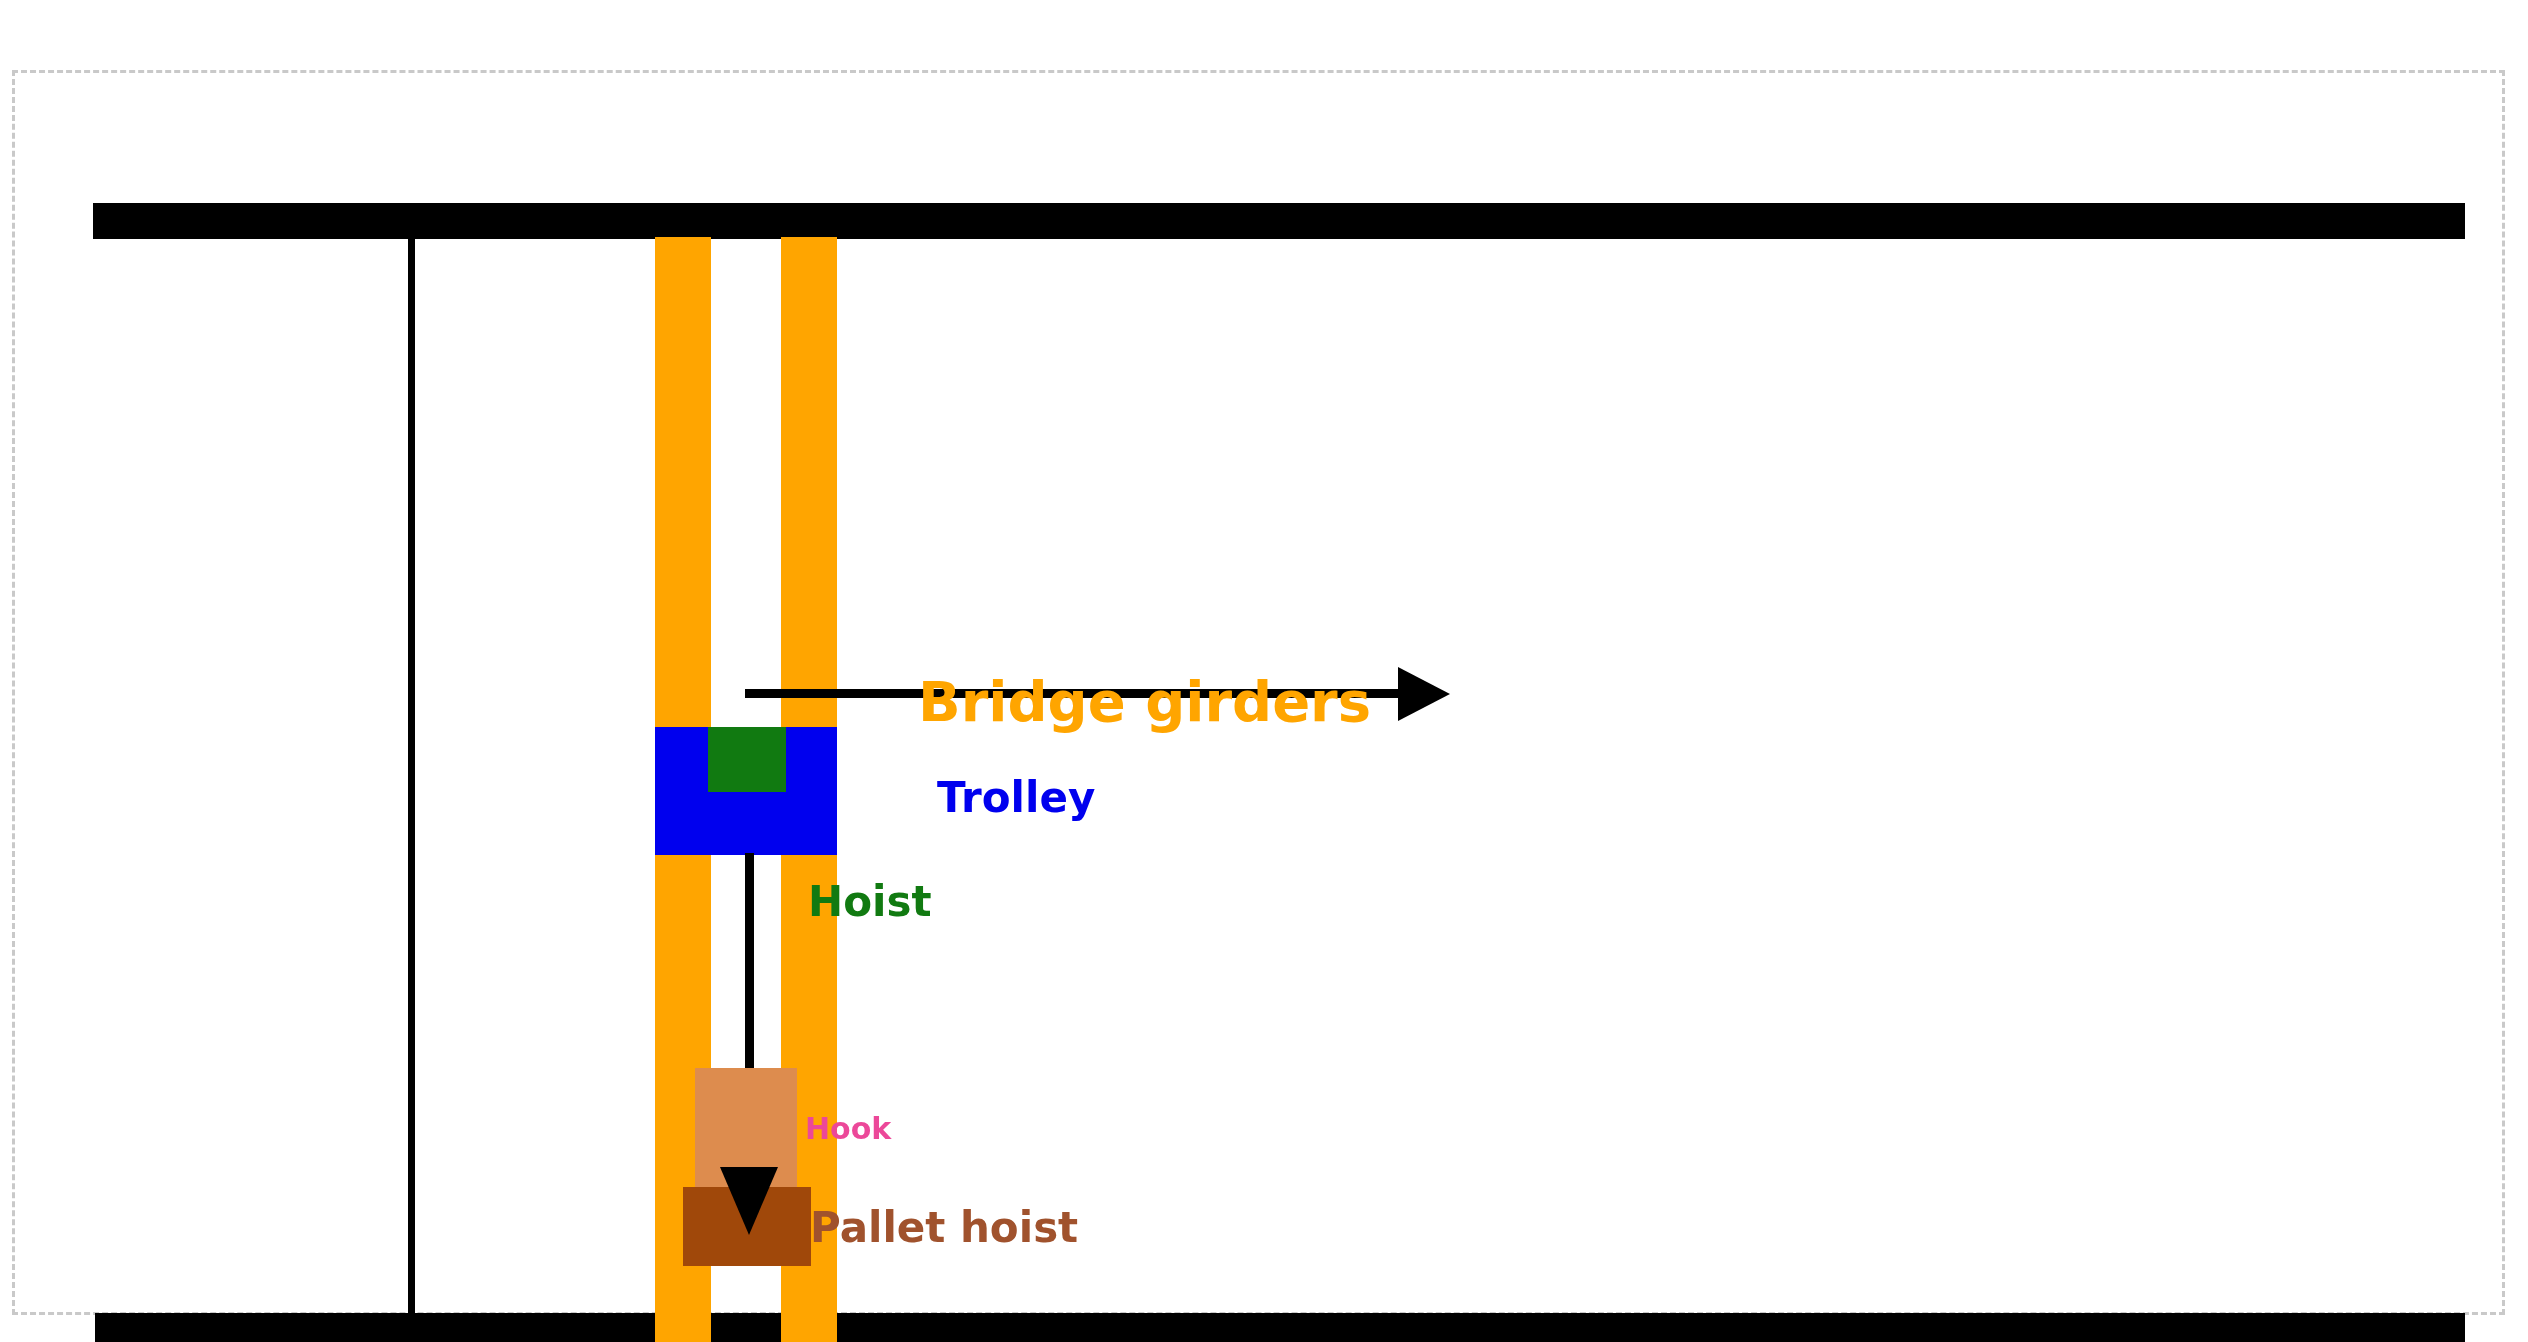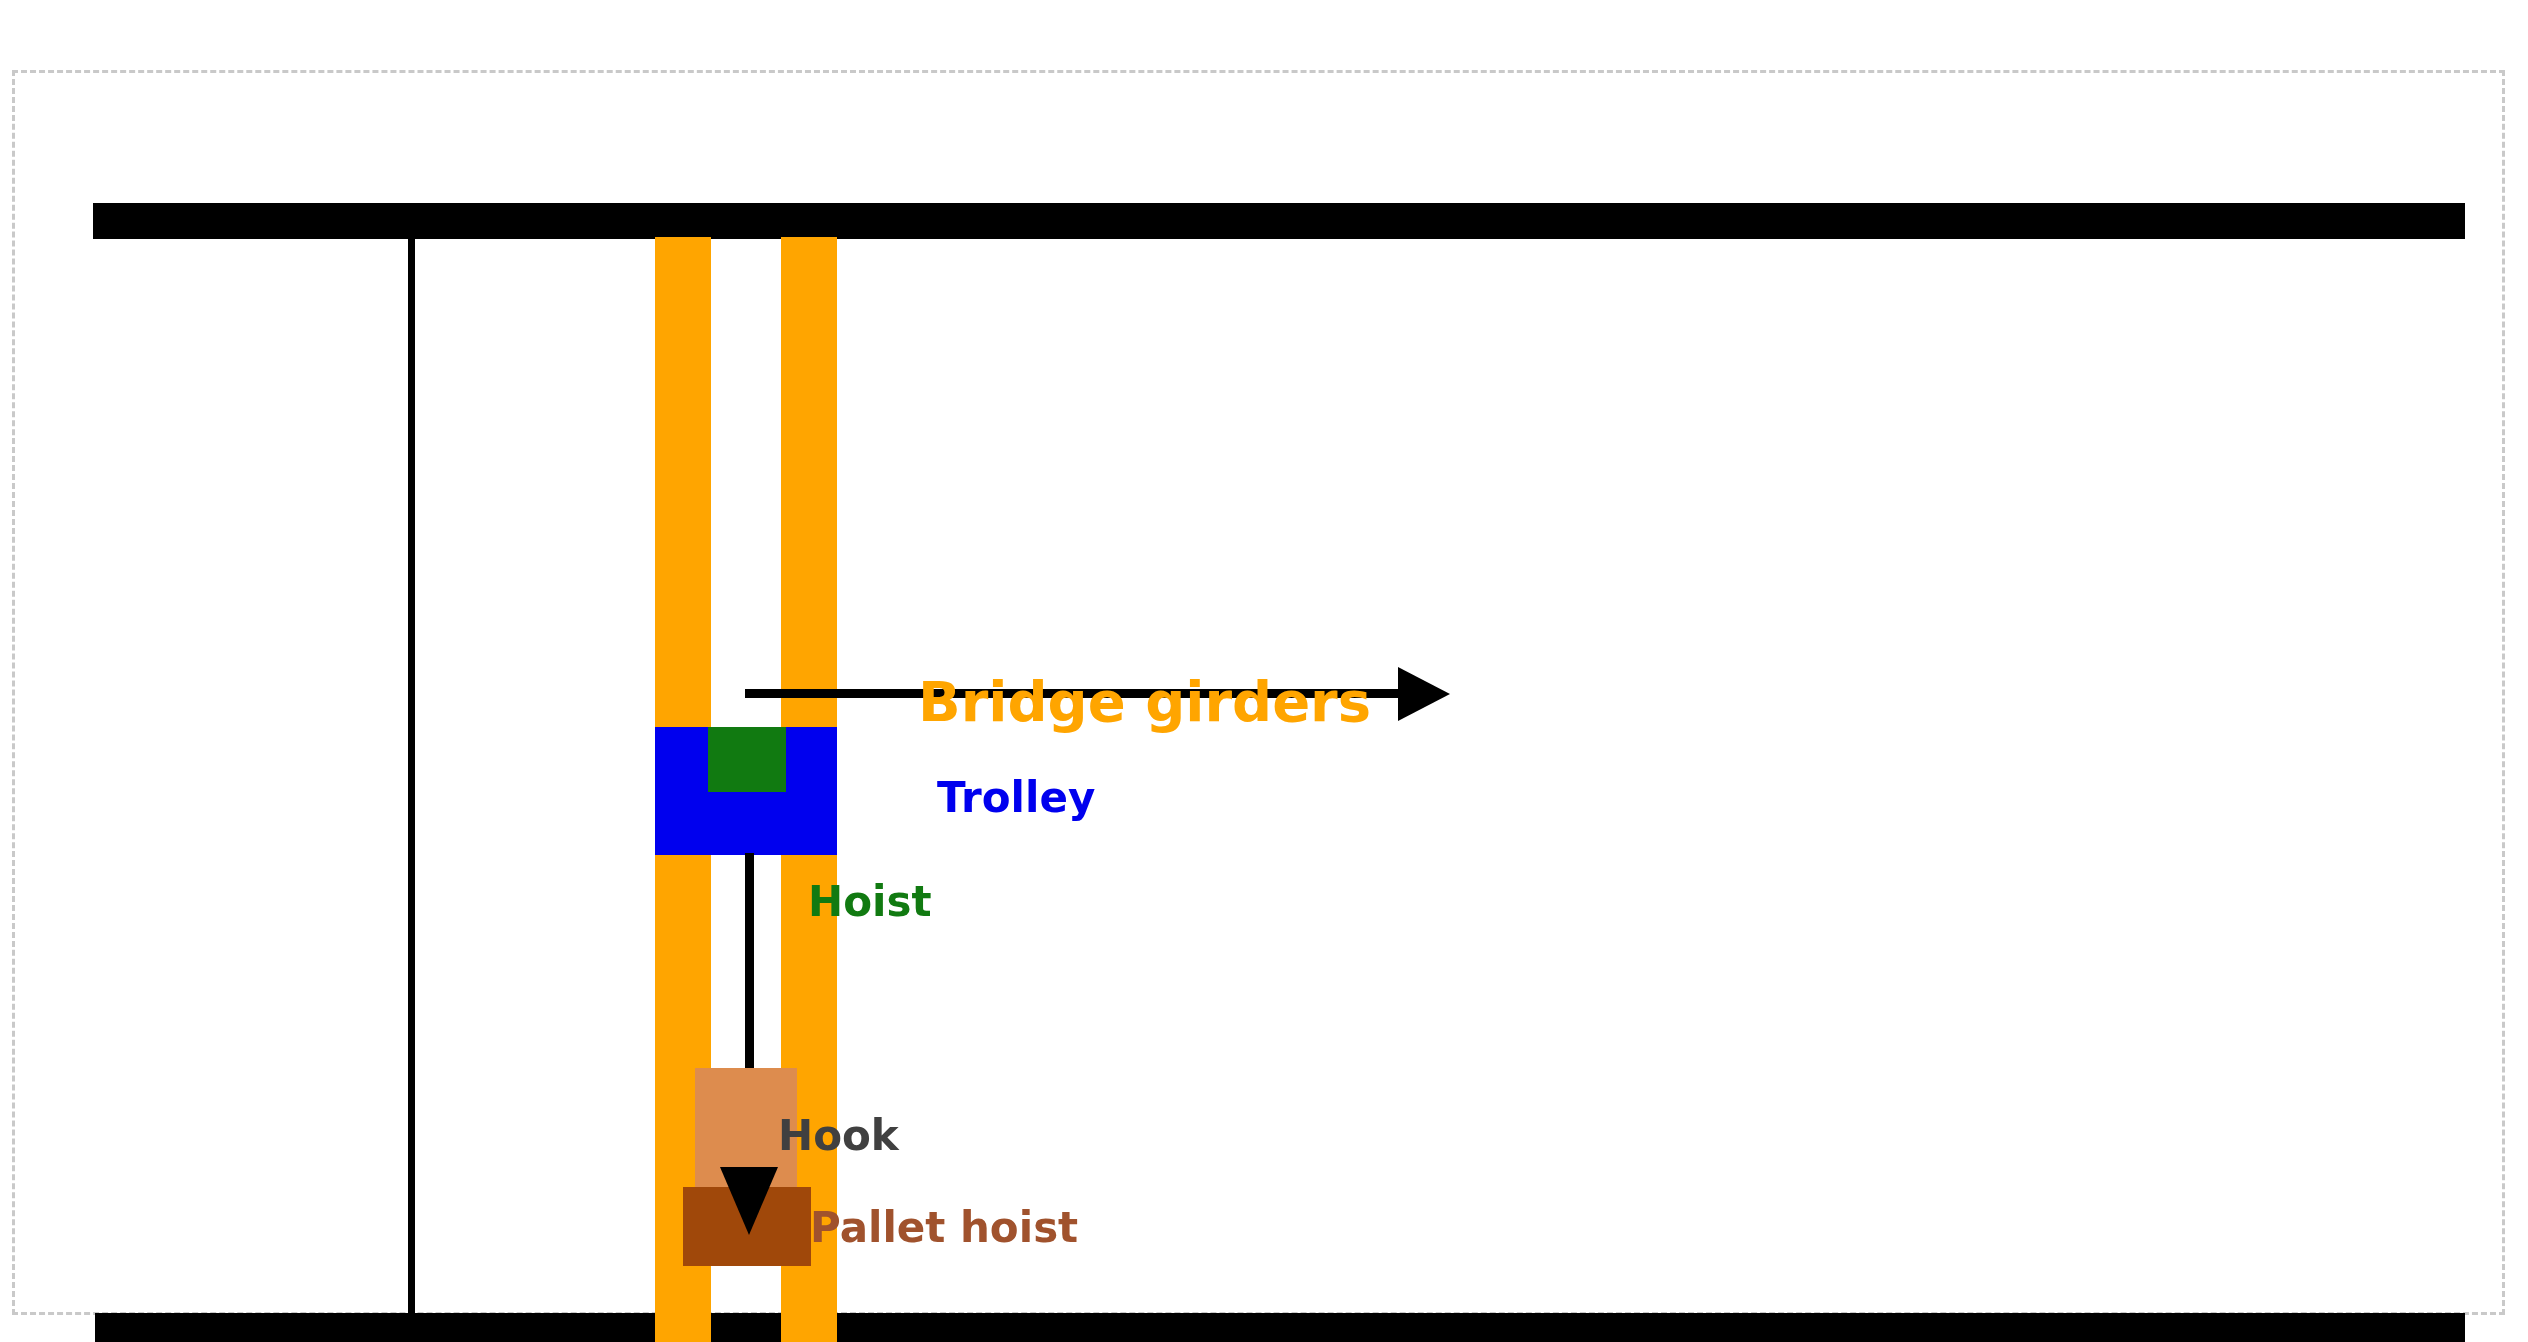--- a/index.html
+++ b/index.html
@@ -196,24 +196,24 @@
     margin-left: 22px;
   }
   #label-hoist {
     left: 793px;
     top: 762px;
     font-size: 42px;
     color: #117A11;
     margin-top: 42px;
   }
   #label-hook {
-    left: 763px;
+    left: 790px;
     top: 1038px;
-    font-size: 42px;
-    color: #404040;
+    font-size: 30px;
+    color: #ec4899;
   }
   #label-pallet-load {
     left: 795px;
     top: 1130px;
     font-size: 42px;
     color: #A0522D;
   }
 </style>
 </head>
 <body>

